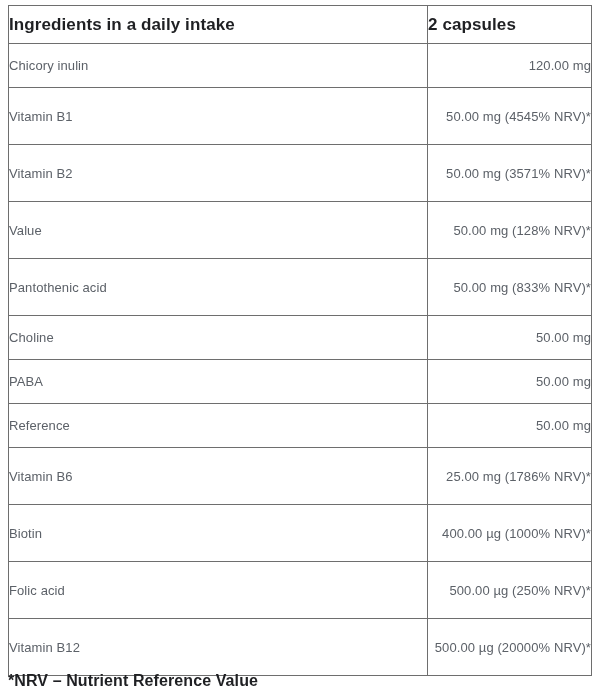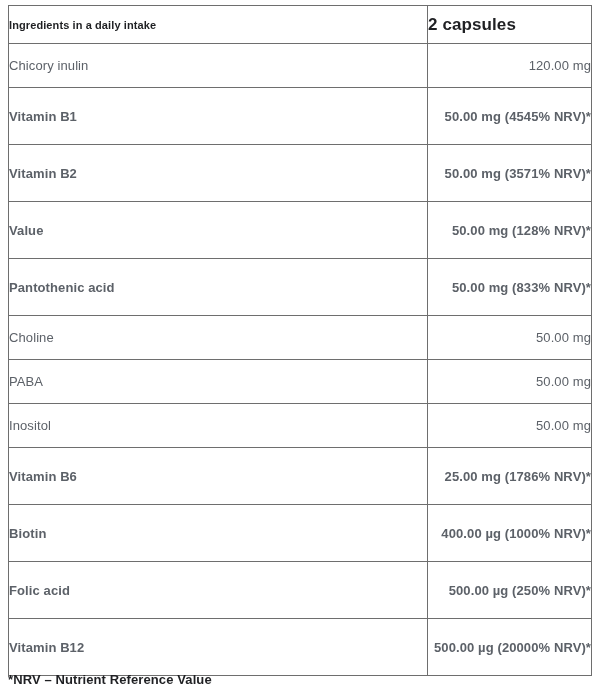--- a/index.html
+++ b/index.html
@@ -43,37 +43,37 @@
     vertical-align: middle;
   }
 
   
   .head-row th {
     height: 37px;
   }
   .head-name {
     text-align: left;
     padding-left: 16px;
-    font-size: 11px;
+    font-size: 17px;
     font-weight: 600;
     color: #1f2023;
     letter-spacing: 0.1px;
   }
   .head-value {
     text-align: left;
     padding-right: 18px;
     font-size: 17px;
     font-weight: 600;
     color: #1f2023;
     letter-spacing: 0.1px;
   }
 
   
   .row-single td { height: 43px; }
-  .row-double td { height: 56px; font-weight: bold; }
+  .row-double td { height: 56px; }
 
   .cell-name {
     text-align: left;
     padding-left: 16px;
     font-size: 13px;
     color: #5c6168;
     letter-spacing: 0.1px;
   }
   .cell-value {
     text-align: right;
@@ -85,21 +85,21 @@
   }
   .cell-value .val-inner {
     display: block;
   }
 
   
   .footnote {
     position: absolute;
     left: 8px;
     top: 672px;
-    font-size: 13px;
+    font-size: 16px;
     font-weight: 600;
     color: #1f2023;
     letter-spacing: 0.1px;
     white-space: nowrap;
   }
 </style>
 </head>
 <body>
 
 <div class="page">
@@ -152,21 +152,21 @@
             <span class="val-inner">50.00 mg</span>
           </td>
         </tr>
         <tr class="row-single">
           <td class="cell-name">PABA</td>
           <td class="cell-value">
             <span class="val-inner">50.00 mg</span>
           </td>
         </tr>
         <tr class="row-single">
-          <td class="cell-name">Inositol</td>
+          <td class="cell-name">Reference</td>
           <td class="cell-value">
             <span class="val-inner">50.00 mg</span>
           </td>
         </tr>
         <tr class="row-double">
           <td class="cell-name">Vitamin B6</td>
           <td class="cell-value">
             <span class="val-inner">25.00 mg (1786% NRV)*</span>
           </td>
         </tr>

